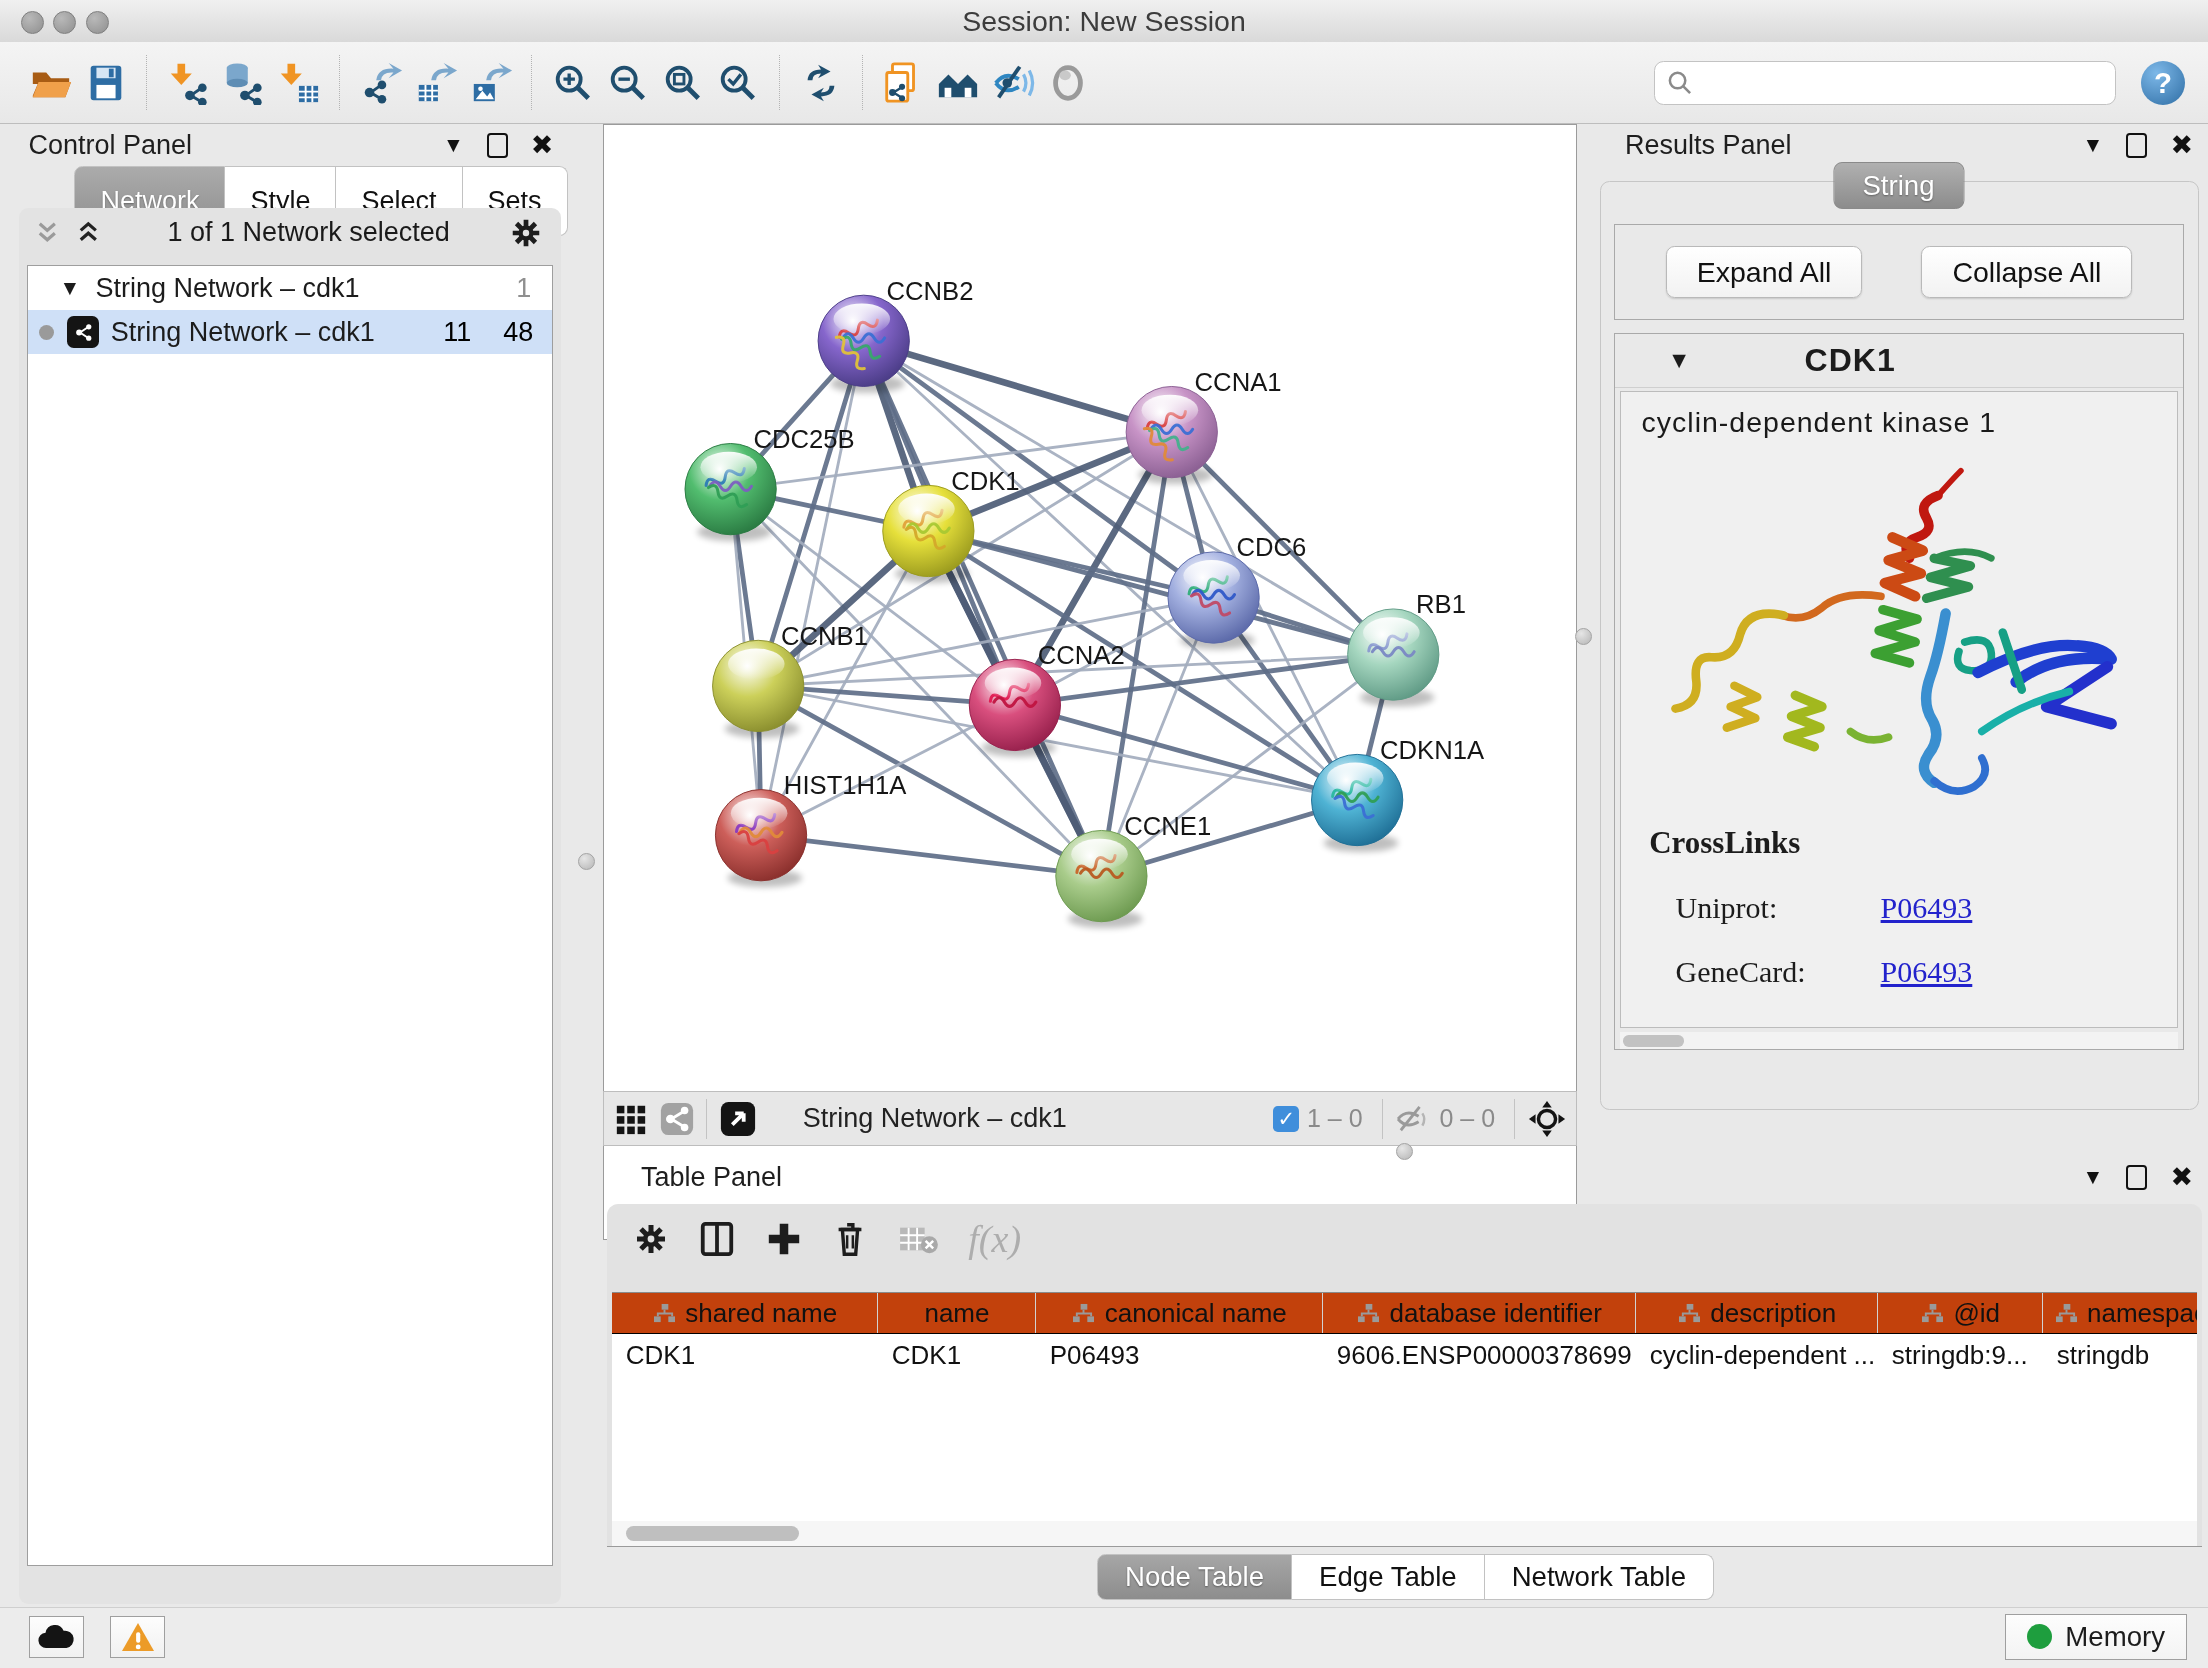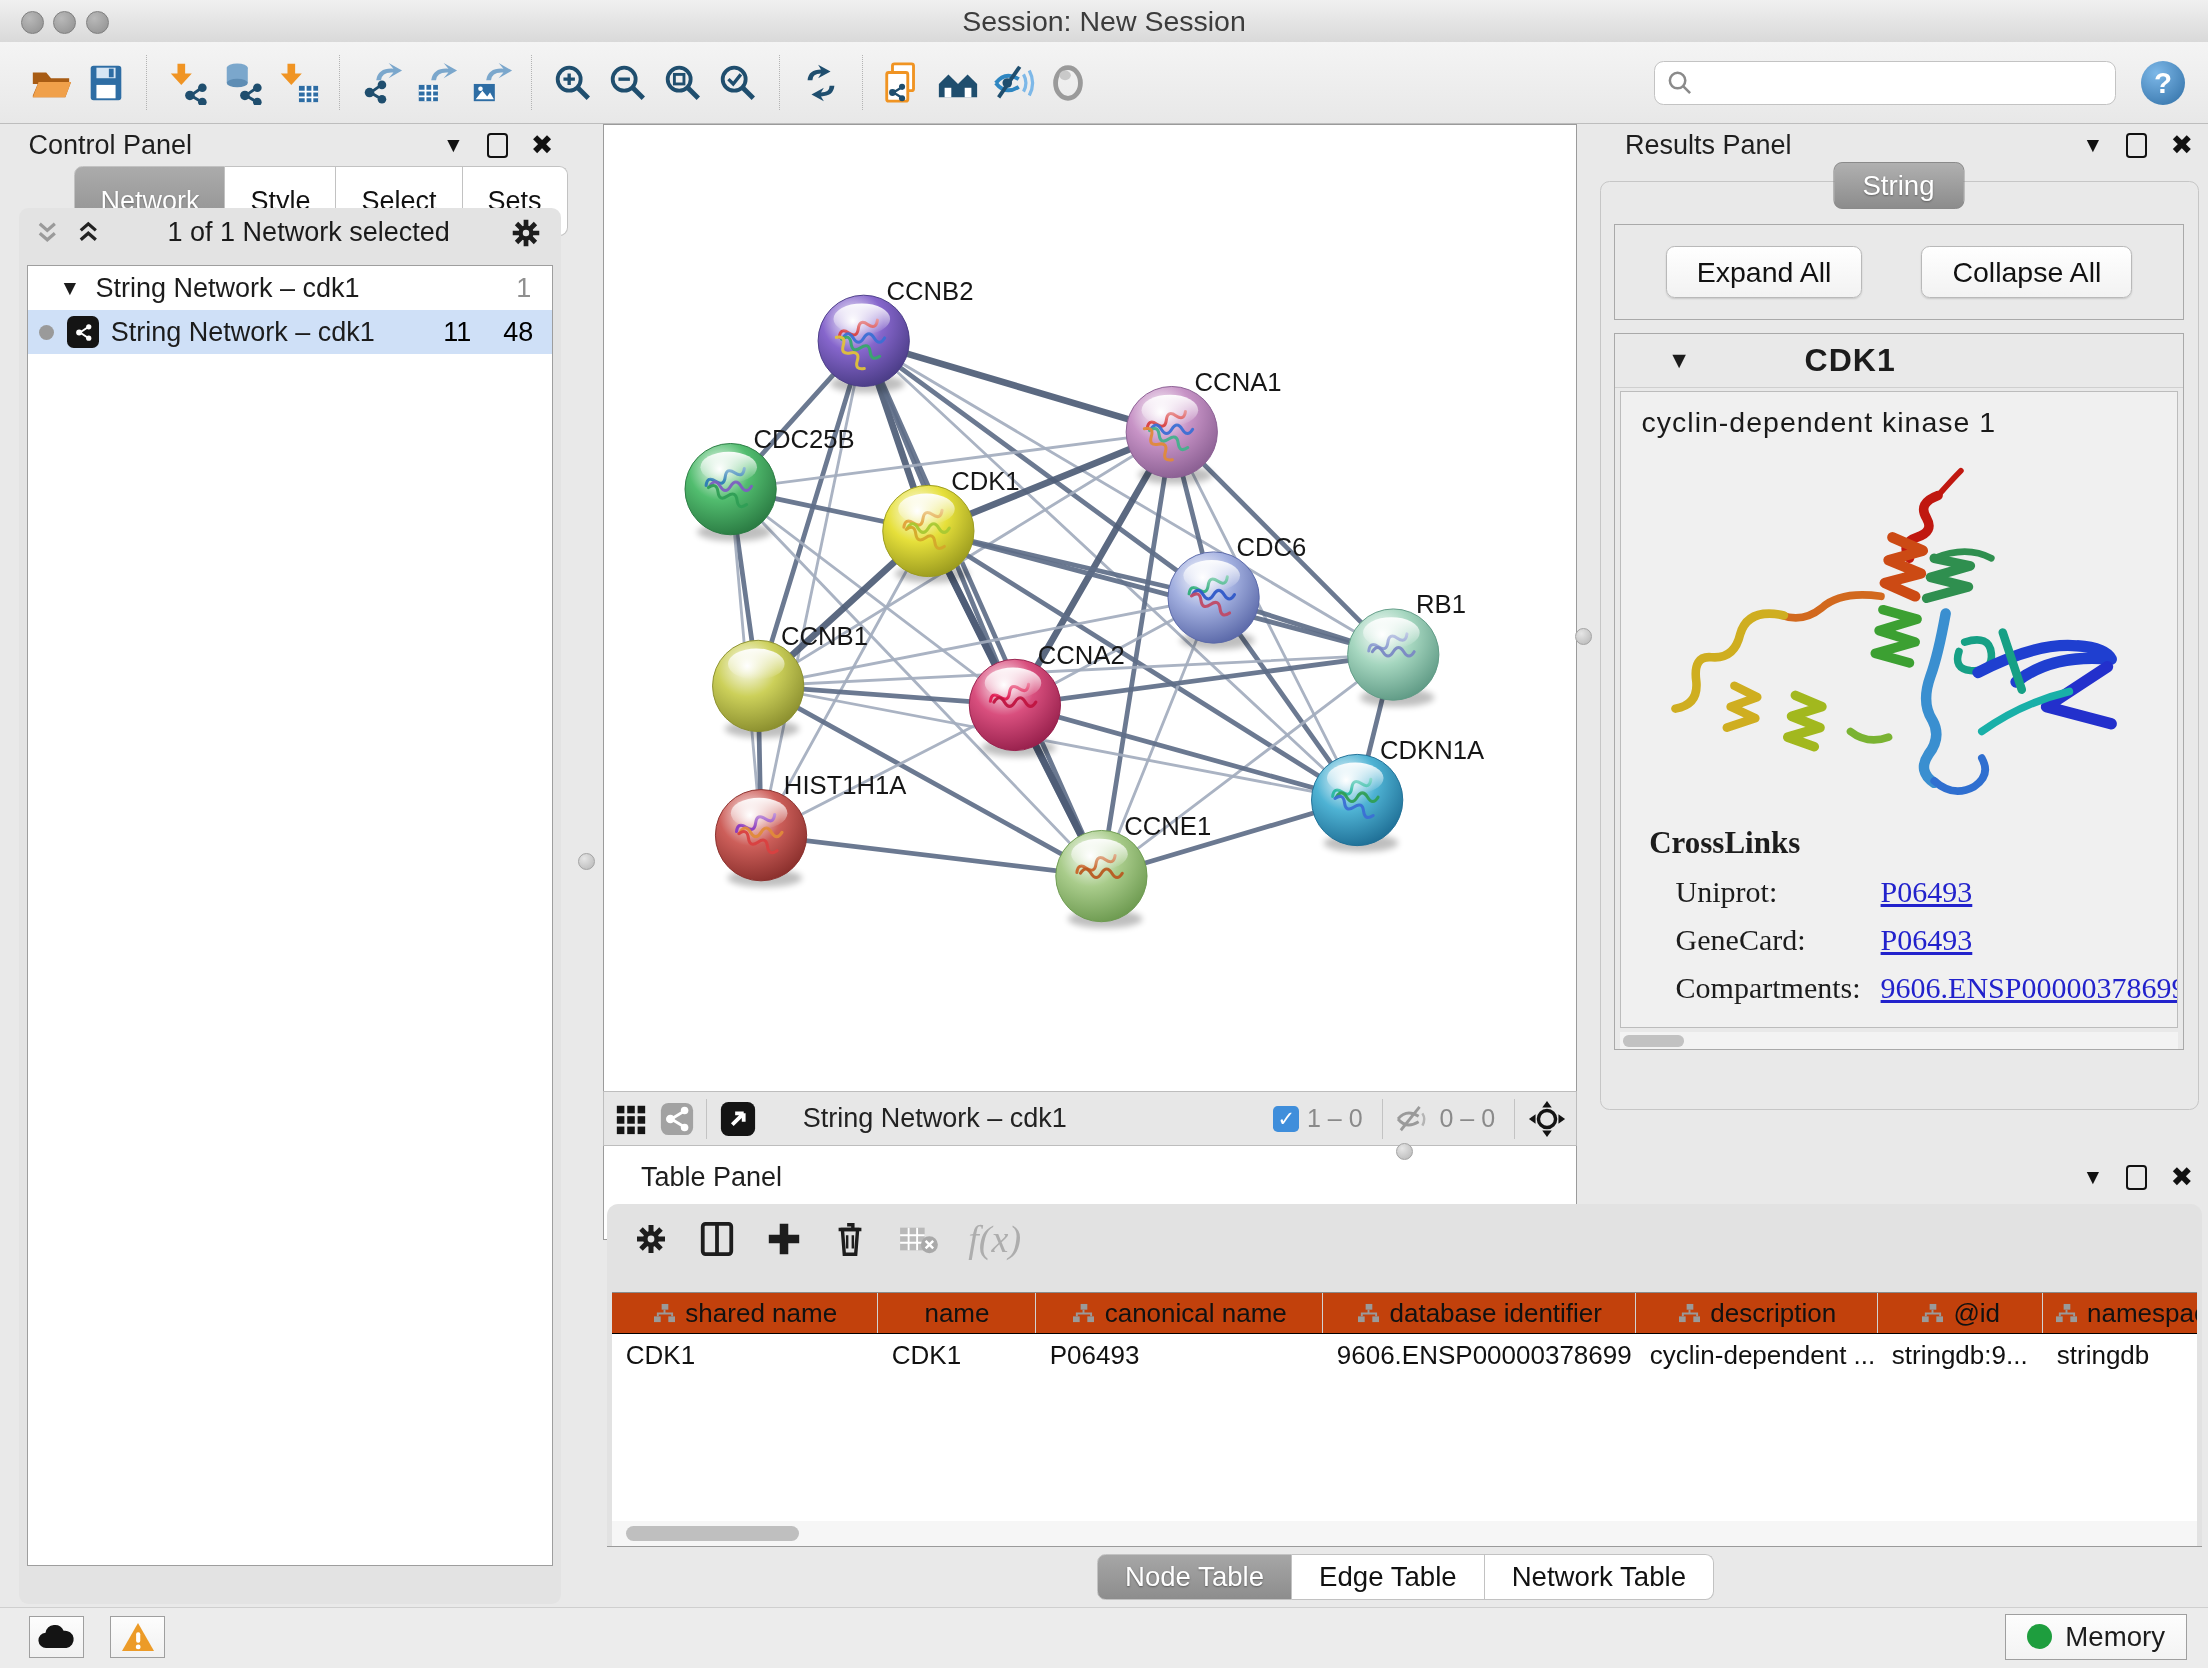--- a/index.html
+++ b/index.html
@@ -91,21 +91,21 @@
     font-size:28.5px;padding:8.6px 30px;color:#111;box-shadow:0 1px 1.9px rgba(0,0,0,.15);}
   .rp-secbox{margin:13.3px 13.3px 0 13.3px;border:1px solid #a9a9a9;height:715px;background:#e9e9e9;position:relative;}
   .rp-sechdr{height:53px;display:flex;align-items:center;border-bottom:1px solid #cfcfcf;}
   .rp-sechdr .tri{margin-left:53px;font-size:23px;}
   .rp-sectitle{font-size:32px;font-weight:bold;margin-left:114px;letter-spacing:1px;}
   .rp-content{position:absolute;left:4.8px;right:4.8px;top:57px;bottom:21px;background:#f0f0f0;
     border:1px solid #bcbcbc;overflow:hidden;padding:13.3px 0 0 21px;}
   .rp-desc{font-size:28.5px;color:#1a1a1a;letter-spacing:1px;}
   .crosslinks{font-family:"Liberation Serif","DejaVu Serif",serif;margin-top:5.7px;}
   .cl-title{font-size:31px;font-weight:bold;margin-left:7.6px;}
-  .cl-row{margin-top:14px;margin-left:34px;font-size:30px;display:flex;}
+  .cl-row{margin-top:30px;margin-left:34px;font-size:30px;display:flex;}
   .cl-label{width:205px;flex:0 0 auto;}
   .cl-link{color:#2222cc;text-decoration:underline;}
   .rp-scroll{position:absolute;left:4.8px;right:4.8px;bottom:0;height:17px;background:#f3f3f3;}
   .rp-thumb{position:absolute;left:3.8px;top:2.9px;width:61px;height:11.4px;border-radius:5.7px;background:#c2c2c2;}
   
   .table-panel{position:absolute;left:603px;top:1156px;width:1605px;height:452px;}
   .tp-container{position:absolute;left:3.8px;right:5.7px;top:48px;height:342px;background:#e2e2e2;
     border-radius:11.4px 11.4px 0 0;border-bottom:1.9px solid #9a9a9a;}
   .tp-toolbar{height:70px;display:flex;align-items:center;gap:28.5px;padding-left:25px;}
   .tp-fx{font-family:"Liberation Serif","DejaVu Serif",serif;font-style:italic;font-size:38px;color:#adadad;}

